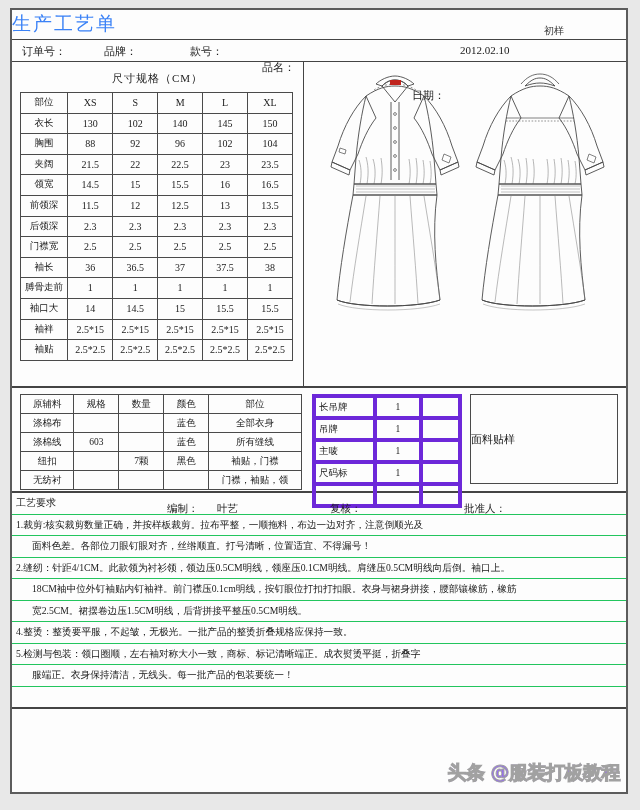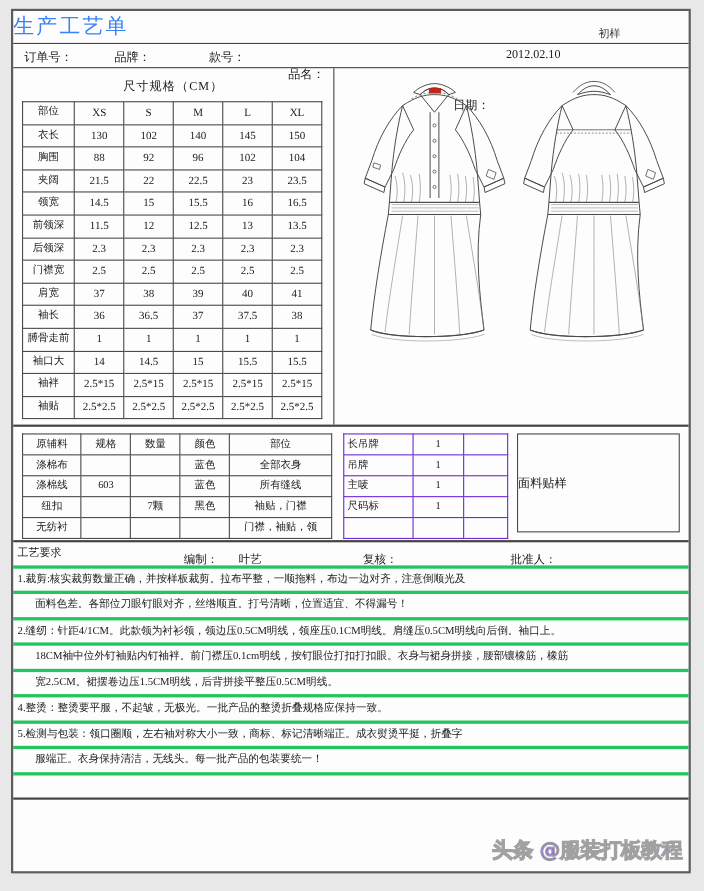--- a/index.html
+++ b/index.html
@@ -143,21 +143,21 @@
   }
   table.tags {
     border-collapse: collapse;
     position: absolute;
     left: 300px;
     top: 6px;
     width: 150px;
     table-layout: fixed;
   }
   table.tags td {
-    border: 1px solid #6d28d9;
+    border: 4px solid #6d28d9;
     height: 18px;
     line-height: 18px;
     font-size: 9.5px;
     padding: 0 0 0 3px;
     white-space: nowrap;
     overflow: hidden;
   }
   table.tags td.qty { text-align: center; padding: 0; }
   .swatch-box {
     position: absolute;
@@ -178,21 +178,21 @@
     position: relative;
     height: 0;
   }
   table.proc-tbl {
     border-collapse: collapse;
     width: 100%;
     table-layout: fixed;
   }
   table.proc-tbl td {
     border-top: 1px solid #4a4a4a;
-    border-bottom: 3px solid #22c55e;
+    border-bottom: 1px solid #22c55e;
     height: 20.5px;
     font-size: 9.7px;
     line-height: 20.5px;
     padding: 0 4px;
     white-space: nowrap;
     overflow: hidden;
   }
   table.proc-tbl td.indent { padding-left: 20px; }
   table.proc-tbl td.head { font-size: 10px; border-top: none; }
   table.proc-tbl td.blank { border-bottom: 2px solid #444; }
@@ -309,28 +309,20 @@
               <td>2.3</td>
               <td>2.3</td>
             </tr>
             <tr>
               <td class="lbl">门襟宽</td>
               <td>2.5</td>
               <td>2.5</td>
               <td>2.5</td>
               <td>2.5</td>
               <td>2.5</td>
-            </tr>
-            <tr>
-              <td class="lbl">肩宽</td>
-              <td>37</td>
-              <td>38</td>
-              <td>39</td>
-              <td>40</td>
-              <td>41</td>
             </tr>
             <tr>
               <td class="lbl">袖长</td>
               <td>36</td>
               <td>36.5</td>
               <td>37</td>
               <td>37.5</td>
               <td>38</td>
             </tr>
             <tr>

